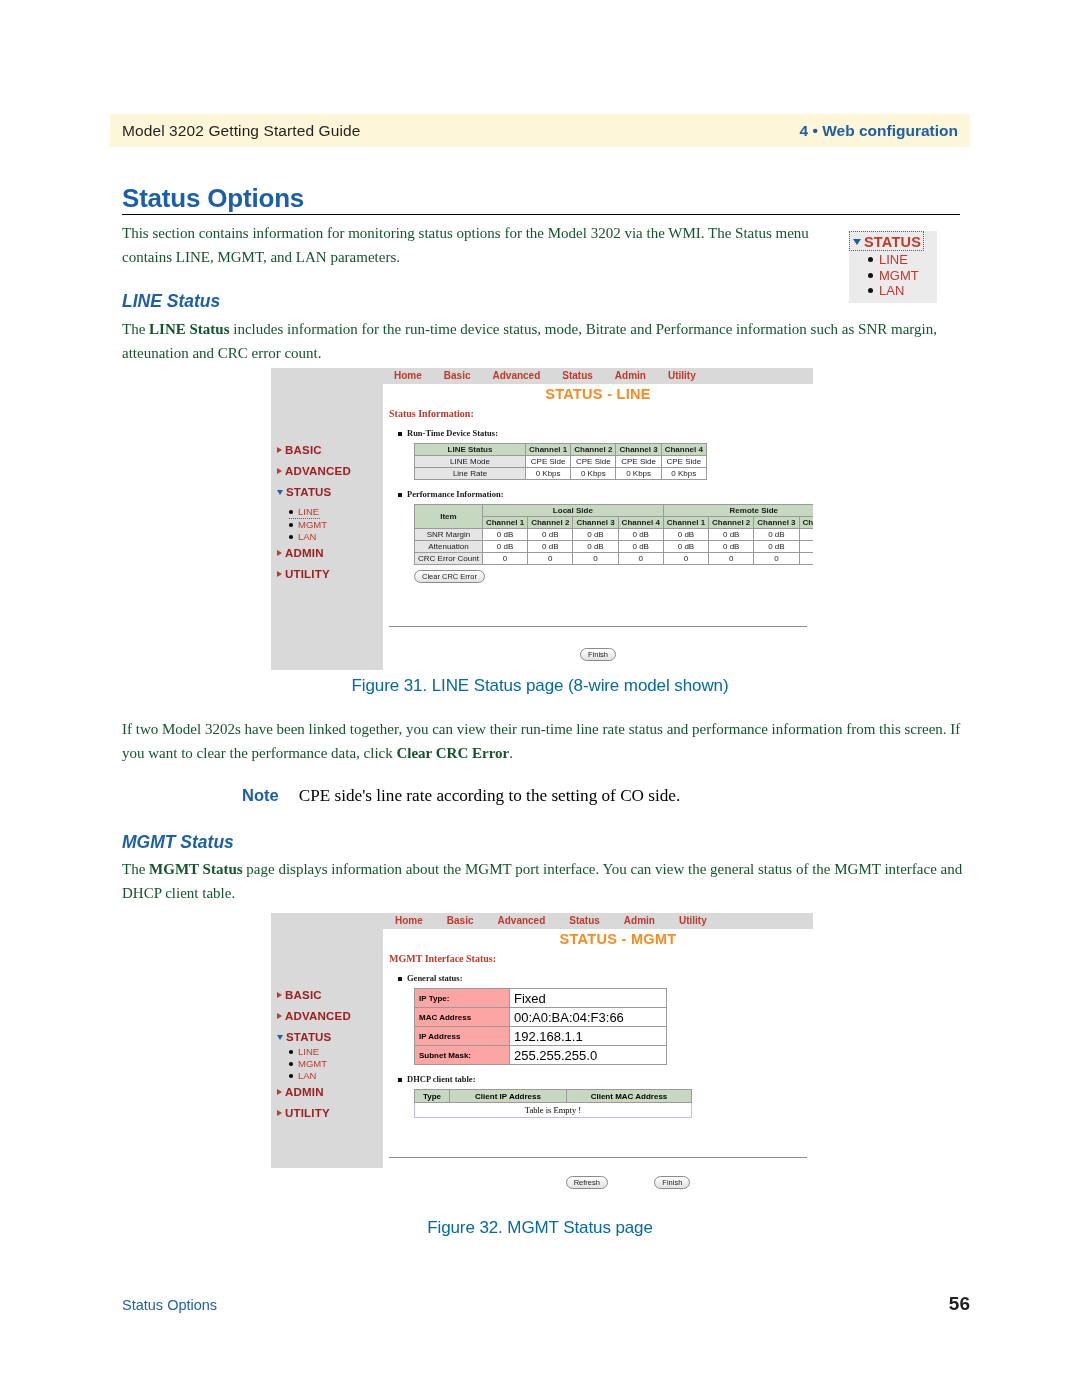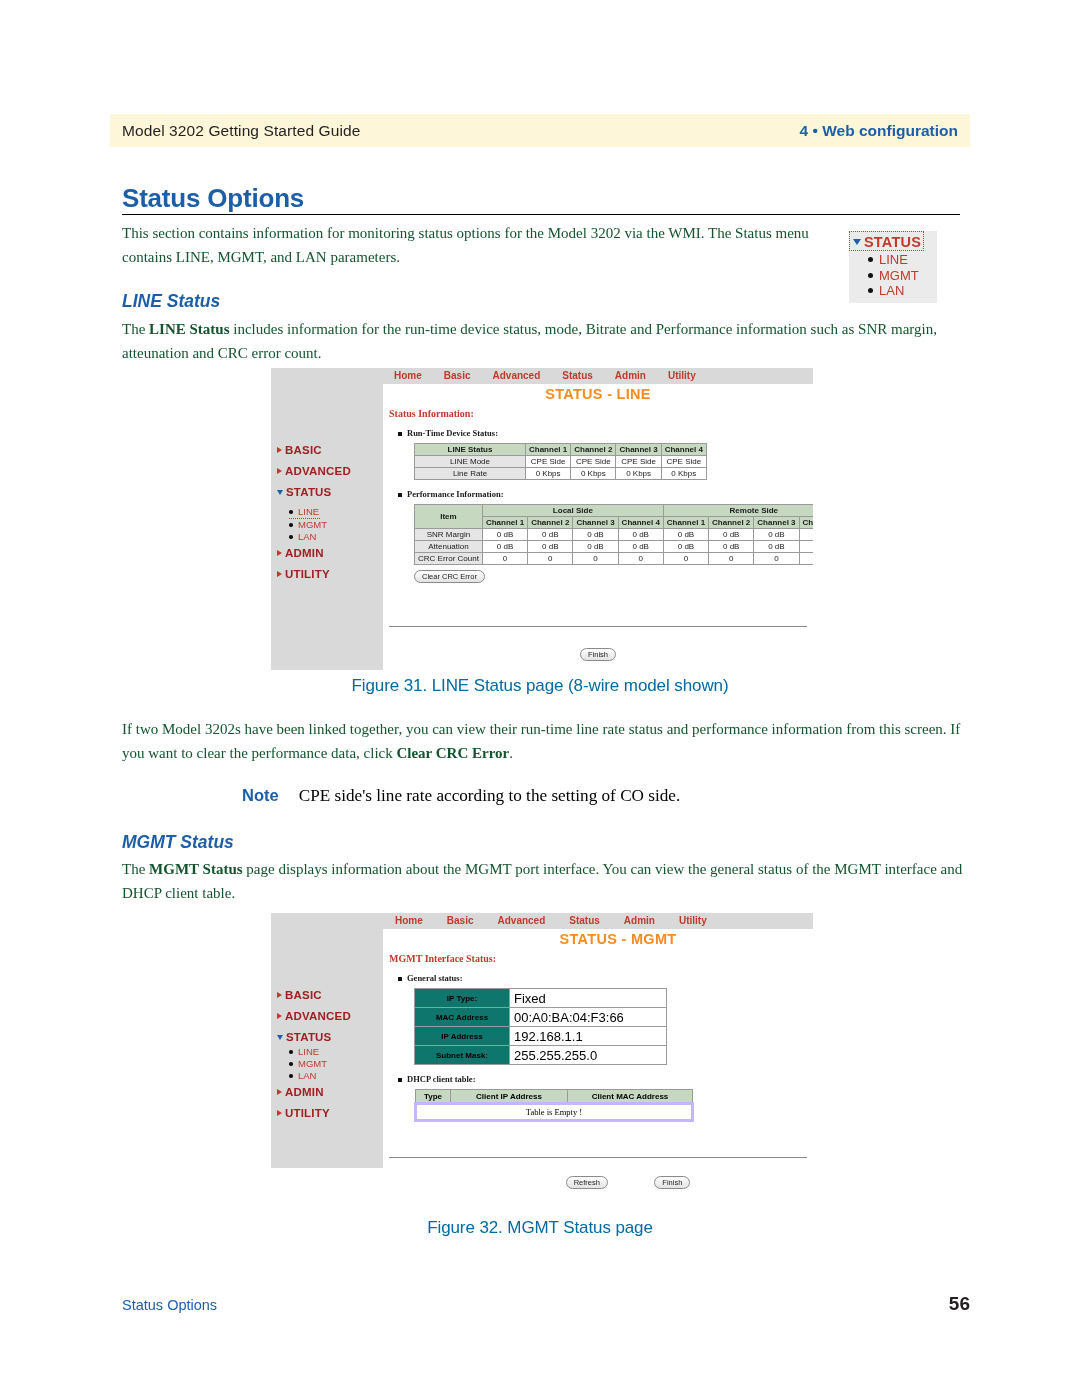--- a/index.html
+++ b/index.html
@@ -384,23 +384,22 @@
     border-collapse: collapse;
     margin-left: 31px;
     font-size: 8px;
   }
   table.gen td {
     border: 1px solid #9a9a9a;
     padding: 1.5px 4px;
     white-space: nowrap;
   }
   table.gen td.k {
-    background: #0f766e;
-    font-weight: bold;
-    text-align: center;
+    background: #fca5a5;
+    font-weight: bold;
     width: 86px;
   }
   table.gen td.v {
     background: #fff;
     text-align: left;
     width: 148px;
     font-size: 13px;
   }
   table.dhcp {
     border-collapse: collapse;
@@ -408,21 +407,21 @@
     font-size: 8px;
   }
   table.dhcp th {
     background: #c6d9c0;
     border: 1px solid #9a9a9a;
     font-weight: bold;
     padding: 1.5px 4px;
     text-align: center;
   }
   table.dhcp td.empty {
-    border: 3px solid #c4b5fd;
+    border: 1px solid #c4b5fd;
     background: #fff;
     text-align: center;
     padding: 2px;
     font-family: "Liberation Serif", serif;
     font-size: 8.5px;
   }
   b { font-weight: bold; }
 </style>
 </head>
 <body>

